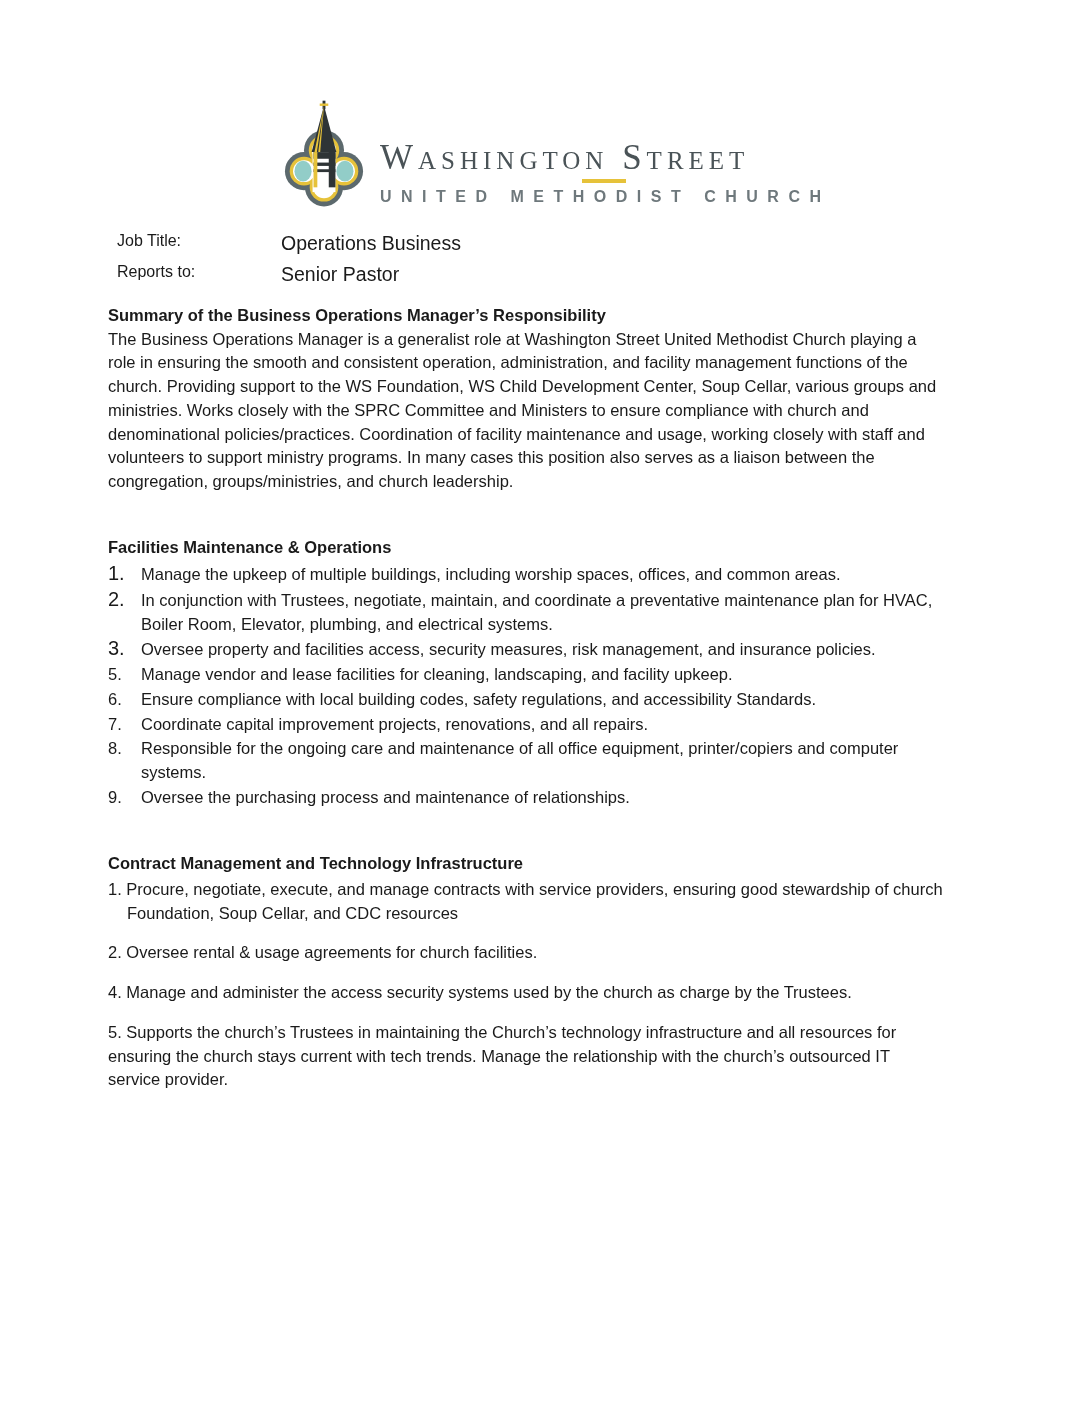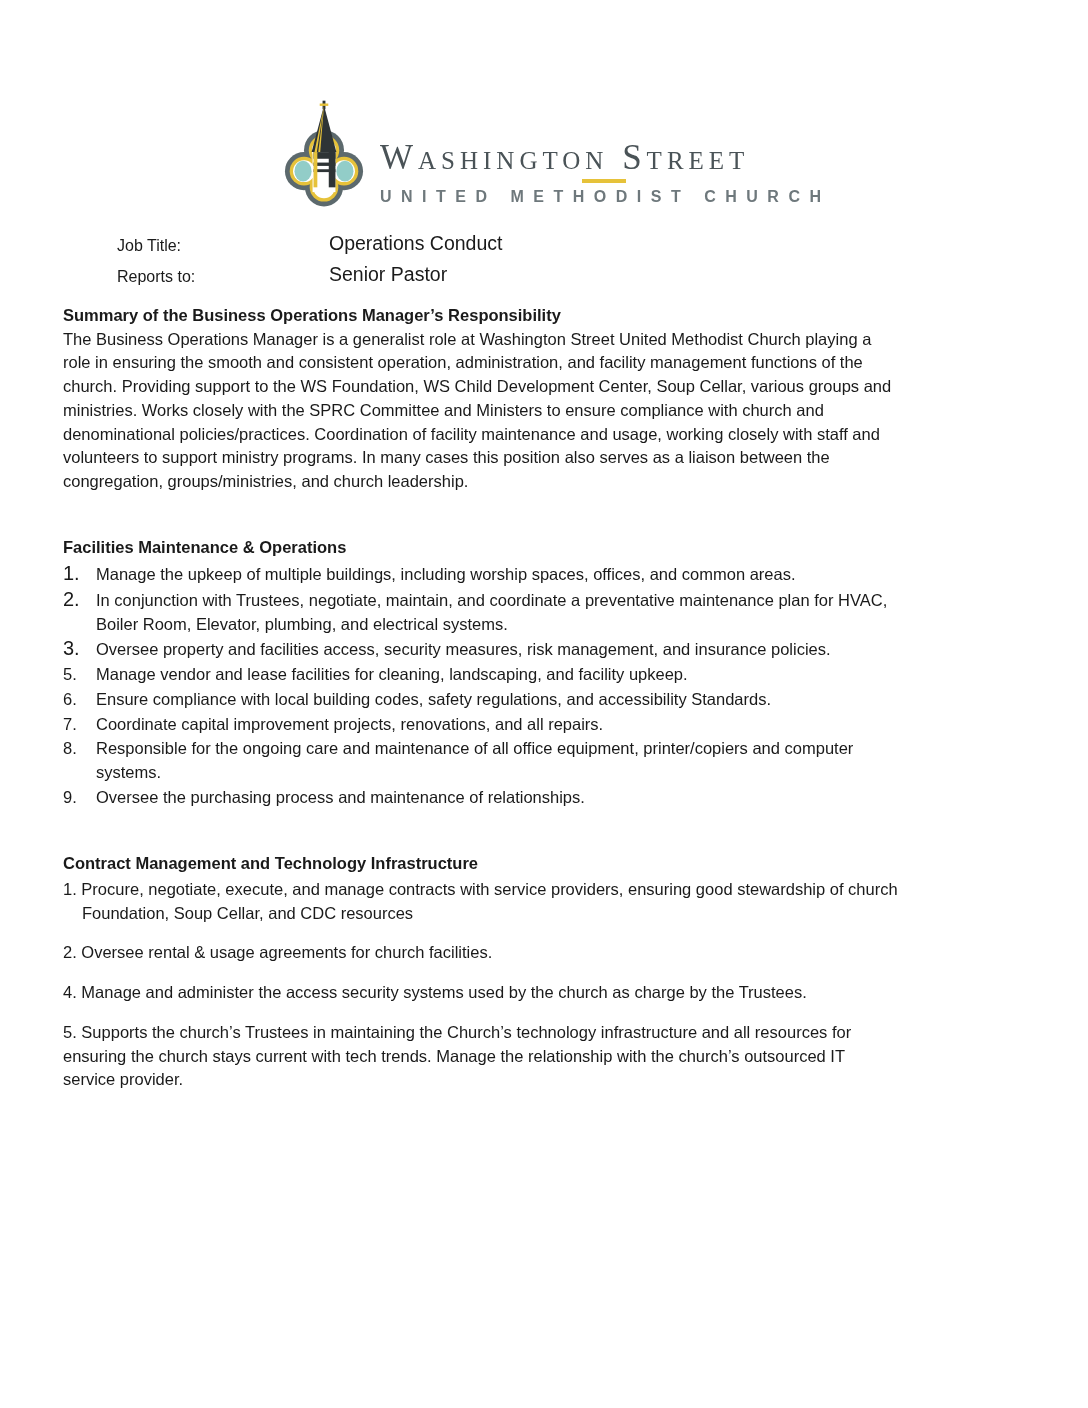--- a/index.html
+++ b/index.html
@@ -19,27 +19,27 @@
     color:#4a5357; line-height:1; white-space:nowrap;
   }
   .gold-dash { width:44px; height:4px; background:#e6c23a; margin:4px 0 5px 202px; }
   .logo-sub {
     font-size:16px; font-weight:bold; letter-spacing:9.5px;
     color:#6e787c; text-transform:uppercase; white-space:nowrap;
   }
 
   
   .meta { margin:24px 0 0 117px; }
-  .meta-row { display:flex; align-items:flex-end;gap:48px; }
+  .meta-row { display:flex; align-items:flex-start; }
   .meta-row + .meta-row { margin-top:8px; }
   .meta-label { width:164px; font-size:16px; }
   .meta-value { font-size:19.5px; }
 
   
-  .content { margin-left:63px; width:836px; font-size:16.5px; line-height:23.7px; }
+  .content { margin-left:108px; width:836px; font-size:16.5px; line-height:23.7px; }
   .content h2 { font-size:16.5px; line-height:23.7px; font-weight:bold; }
   .summary-h { margin-top:18px; }
   .summary-p { margin:0; }
 
   .fac-h { margin-top:42px; margin-bottom:3px; }
   .fac-list { list-style:none; }
   .fac-item { display:flex; align-items:baseline; margin-bottom:1px; }
   .fac-num { flex:0 0 33px; }
   .fac-num.big { font-size:20px; }
   .fac-text { flex:1; }
@@ -97,21 +97,21 @@
     <div class="logo-text">
       <div class="wordmark">Washington Street</div>
       <div class="gold-dash"></div>
       <div class="logo-sub">United Methodist Church</div>
     </div>
   </header>
 
   <section class="meta">
     <div class="meta-row">
       <span class="meta-label">Job Title:</span>
-      <span class="meta-value">Operations Conduct</span>
+      <span class="meta-value">Operations Business</span>
     </div>
     <div class="meta-row">
       <span class="meta-label">Reports to:</span>
       <span class="meta-value">Senior Pastor</span>
     </div>
   </section>
 
   <main class="content">
 
     <h2 class="summary-h">Summary of the Business Operations Manager’s Responsibility</h2>

